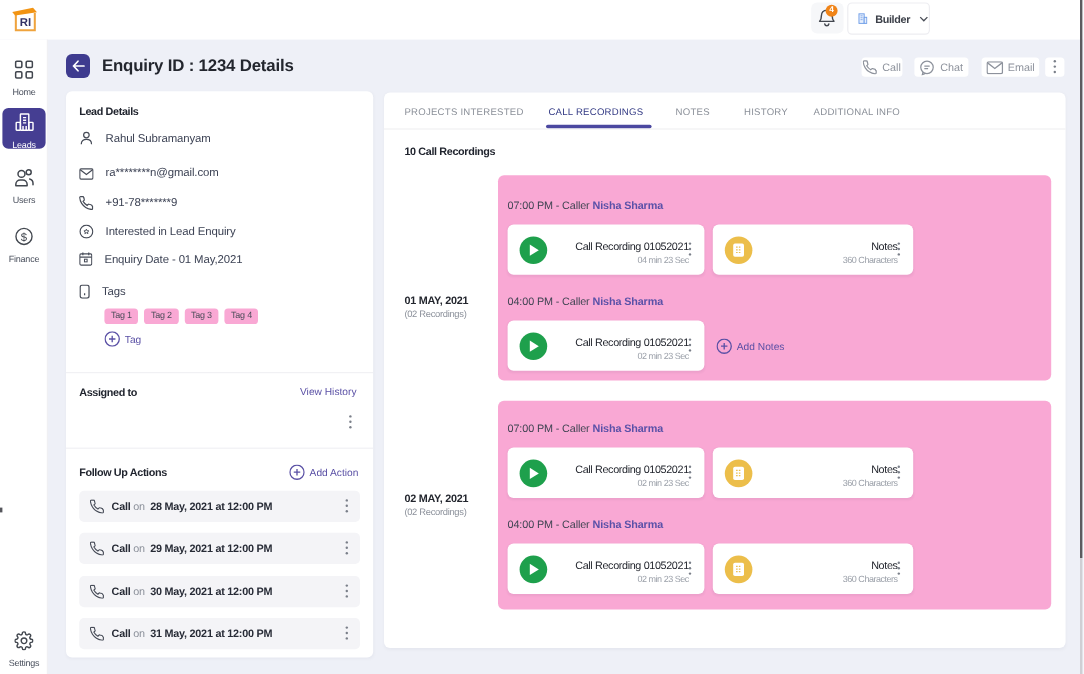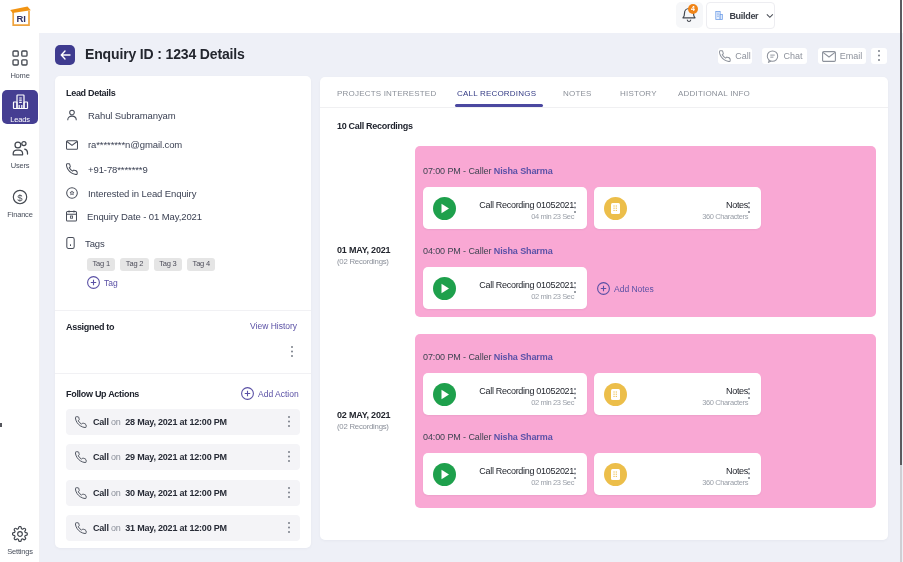--- a/index.html
+++ b/index.html
@@ -30,21 +30,21 @@
 #btn-call { left:718px; width:34px; }
 #btn-chat { left:762px; width:45px; }
 #btn-email { left:818px; width:48px; }
 #btn-kebab { left:871px; width:16px; }
 
 
 #leftcard { position:absolute; left:55px; top:76px; width:256px; height:472px; background:#fff; border-radius:5px; box-shadow:0 1px 3px rgba(30,30,60,0.04); }
 .sechead { font-size:9px; font-weight:bold; color:#20242e; letter-spacing:-0.3px; white-space:nowrap; }
 .lrow { position:absolute; left:11px; display:flex; align-items:center; gap:10px; color:#3c4254; font-size:9.5px; letter-spacing:-0.1px; white-space:nowrap; }
 .lrow svg { flex:0 0 auto; }
-.tagchip { display:inline-block; background:#e5e5e5; color:#4d4d5a; font-size:7.5px; padding:2px 5.5px; border-radius:3px; margin-right:5px; letter-spacing:-0.2px; line-height:8.5px; }
+.tagchip { display:inline-block; background:#f9a8d4; color:#4d4d5a; font-size:7.5px; padding:2px 5.5px; border-radius:3px; margin-right:5px; letter-spacing:-0.2px; line-height:8.5px; }
 .plink { color:#5a50a5; font-size:8.5px; display:flex; align-items:center; gap:4px; white-space:nowrap; }
 .kebab { width:3px; height:12px; position:relative; }
 .kebab:before { content:""; position:absolute; left:0; top:0; width:2.2px; height:2.2px; border-radius:50%; background:#7a7f89; box-shadow:0 4.5px 0 #7a7f89, 0 9px 0 #7a7f89; }
 .furow { position:absolute; left:11px; width:234px; height:26px; background:#f4f4f7; border-radius:4px; display:flex; align-items:center; padding:0 9px; font-size:9px; color:#272b36; letter-spacing:-0.2px; white-space:nowrap; }
 
 
 #rightpanel { position:absolute; left:320px; top:77px; width:568px; height:463px; background:#fff; border-radius:5px; box-shadow:0 1px 3px rgba(30,30,60,0.04); }
 .tab { position:absolute; top:12px; font-size:8px; font-weight:normal; letter-spacing:0.2px; color:#8b9099; white-space:nowrap; }
 .tab.active { color:#333a84; }
 #tabline { position:absolute; left:135px; top:27px; width:88px; height:2.5px; background:#4b48a0; border-radius:2px; }

